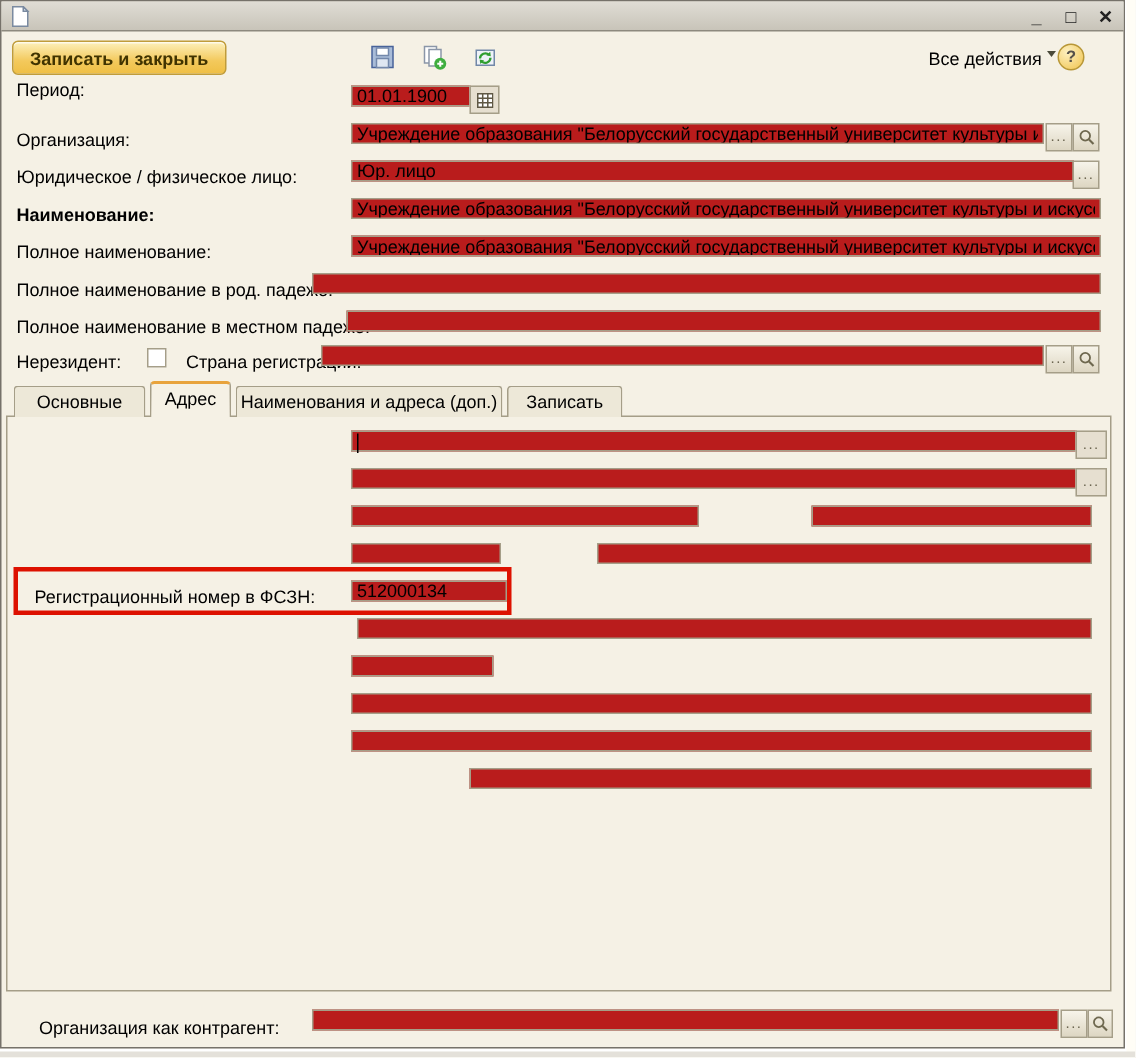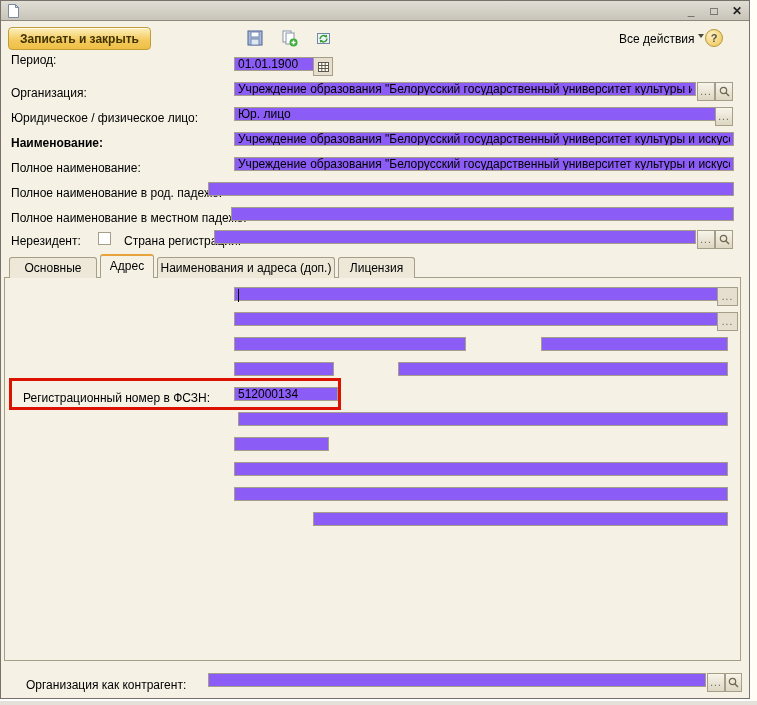--- a/index.html
+++ b/index.html
@@ -28,21 +28,21 @@
   .all-actions { position:absolute; left:618px; top:31px; font-size:12px; color:#000;
                  display:flex; gap:4px; cursor:default; }
   .dd-arrow { width:0; height:0; border-left:3.5px solid transparent; border-right:3.5px solid transparent;
               border-top:4px solid #4a4a3a; margin-top:2px; }
   .help-btn { position:absolute; left:704px; top:28px; width:18px; height:18px; border-radius:50%;
               background:radial-gradient(circle at 35% 30%, #fdf0c0, #f0c44e);
               border:1px solid #b89737; font-size:11px; font-weight:bold; color:#55514a;
               text-align:center; line-height:16px; cursor:default; }
 
   .lbl { position:absolute; font-size:12px; color:#000; white-space:nowrap; }
-  .txt { position:absolute; height:14px; border:1px solid #a59e88; background:#8b5cf6;
+  .txt { position:absolute; height:14px; border:1px solid #a59e88; background:#b91c1c;
          font-family:"Liberation Sans", sans-serif; font-size:12px; color:#000; padding:0 3px; }
   .sbtn { position:absolute; width:18px; height:19px; border:1px solid #a59e88;
           background:linear-gradient(#f7f4ea,#ddd6c2); font-size:10px; color:#6b6550;
           text-align:center; line-height:15px; letter-spacing:1px; padding:0; cursor:default;
           display:flex; align-items:center; justify-content:center; }
   .attached { background:#e6dfd0; }
 
   .checkbox { position:absolute; width:13px; height:13px; background:#fff; border:1px solid #a59e88; }
 
   .tab { position:absolute; top:256px; height:21px; border:1px solid #a59e88; border-bottom:none;
@@ -156,21 +156,21 @@
     <button class="sbtn" style="left:714px; top:229px;">
       <svg width="11" height="11" viewBox="0 0 11 11">
           <circle cx="4.5" cy="4.5" r="3.2" fill="none" stroke="#6e684f" stroke-width="1.2"></circle>
           <path d="M7 7l3 3" stroke="#6e684f" stroke-width="1.4"></path>
         </svg>
     </button>
 
     <div class="tab" style="left:8px; width:88px;">Основные</div>
     <div class="tab active" style="left:99px; width:54px;">Адрес</div>
     <div class="tab" style="left:156px; width:178px;">Наименования и адреса (доп.)</div>
-    <div class="tab" style="left:337px; width:77px;">Лицензия</div>
+    <div class="tab" style="left:337px; width:77px;">Записать</div>
 
     <div class="panel"></div>
 
     <span class="lbl" style="left:22px; top:291px;">Адрес:</span>
     <input class="txt" style="left: 233px; top: 286px; width: 484px; z-index: 2;" value="">
     <span class="caret"></span>
     <button class="sbtn attached" style="left:716px; top:286px; width:21px; z-index:2;">...</button>
 
     <span class="lbl" style="left:22px; top:316px;">Юридический адрес:</span>
     <input class="txt" style="left: 233px; top: 311px; width: 484px; z-index: 2;" value="">

